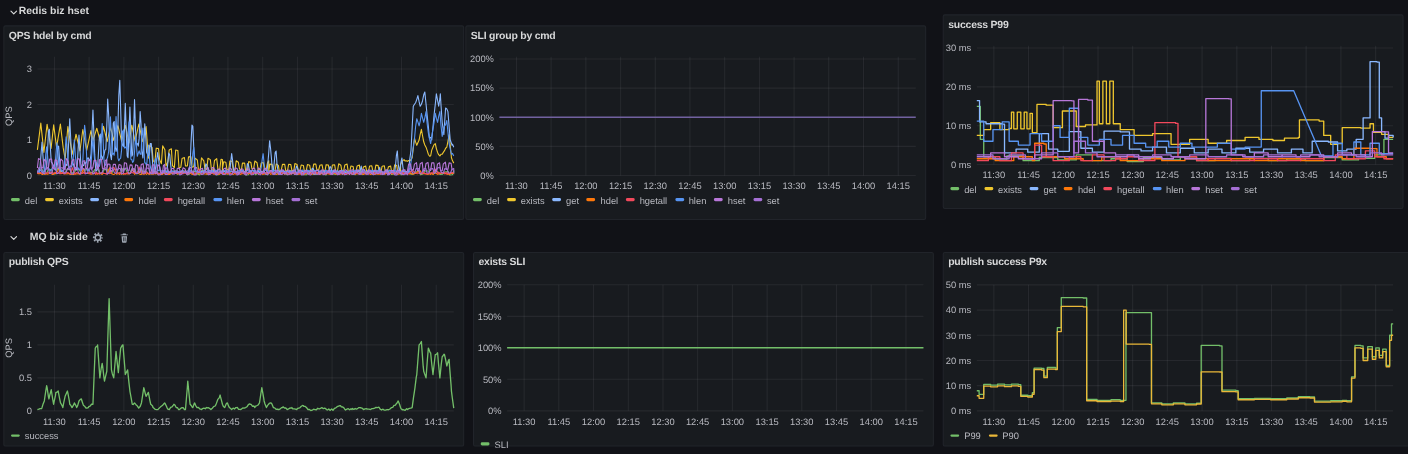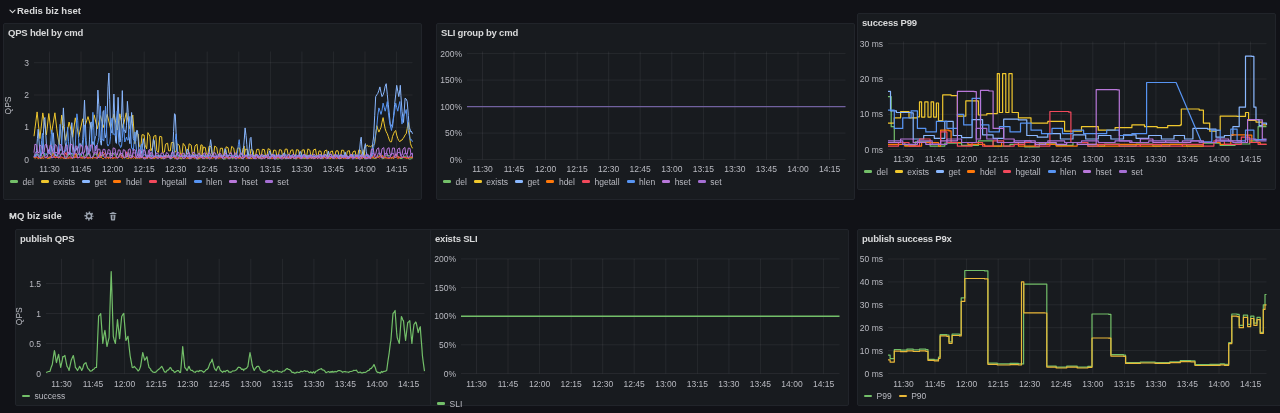--- a/index.html
+++ b/index.html
@@ -54,21 +54,21 @@
       <span class="li"><span class="sw" style="background:#73BF69"></span>del</span>
       <span class="li"><span class="sw" style="background:#EFC72E"></span>exists</span>
       <span class="li"><span class="sw" style="background:#8AB8FF"></span>get</span>
       <span class="li"><span class="sw" style="background:#FF780A"></span>hdel</span>
       <span class="li"><span class="sw" style="background:#F2495C"></span>hgetall</span>
       <span class="li"><span class="sw" style="background:#5794F2"></span>hlen</span>
       <span class="li"><span class="sw" style="background:#B877D9"></span>hset</span>
       <span class="li"><span class="sw" style="background:#A56FD4"></span>set</span>
     </div>
   </div>
-<div class="panel" style="left:436px;top:23px;width:419px;height:177px">
+<div class="panel" style="left:423px;top:23px;width:419px;height:177px">
     <div class="ptitle">SLI group by cmd</div>
     <svg width="417" height="175" viewBox="0 0 417 175" style="position:absolute;left:0;top:0">
       <line x1="45.5" y1="27.5" x2="45.5" y2="135.6" stroke="rgba(204,204,220,0.08)" stroke-width="1"></line>
       <line x1="77" y1="27.5" x2="77" y2="135.6" stroke="rgba(204,204,220,0.08)" stroke-width="1"></line>
       <line x1="108.6" y1="27.5" x2="108.6" y2="135.6" stroke="rgba(204,204,220,0.08)" stroke-width="1"></line>
       <line x1="140.2" y1="27.5" x2="140.2" y2="135.6" stroke="rgba(204,204,220,0.08)" stroke-width="1"></line>
       <line x1="171.7" y1="27.5" x2="171.7" y2="135.6" stroke="rgba(204,204,220,0.08)" stroke-width="1"></line>
       <line x1="203.2" y1="27.5" x2="203.2" y2="135.6" stroke="rgba(204,204,220,0.08)" stroke-width="1"></line>
       <line x1="234.8" y1="27.5" x2="234.8" y2="135.6" stroke="rgba(204,204,220,0.08)" stroke-width="1"></line>
       <line x1="266.4" y1="27.5" x2="266.4" y2="135.6" stroke="rgba(204,204,220,0.08)" stroke-width="1"></line>
@@ -165,27 +165,27 @@
       <span class="li"><span class="sw" style="background:#8AB8FF"></span>get</span>
       <span class="li"><span class="sw" style="background:#FF780A"></span>hdel</span>
       <span class="li"><span class="sw" style="background:#F2495C"></span>hgetall</span>
       <span class="li"><span class="sw" style="background:#5794F2"></span>hlen</span>
       <span class="li"><span class="sw" style="background:#B877D9"></span>hset</span>
       <span class="li"><span class="sw" style="background:#A56FD4"></span>set</span>
     </div>
   </div>
 <div class="rowhead" style="left:7px;top:210px;width:300px;height:14px"><svg width="9" height="9" viewBox="0 0 16 16" style="position:absolute;left:1px;top:2px">
       <path d="M3.5 5.5 L8 10 L12.5 5.5" fill="none" stroke="#d8d9da" stroke-width="1.9" stroke-linecap="round" stroke-linejoin="round"></path>
-    </svg><span style="margin-left:2px">MQ biz side</span><svg width="10" height="10" viewBox="0 0 24 24" style="position:absolute;left:77px;top:1px">
+    </svg><span style="margin-left:20px">MQ biz side</span><svg width="10" height="10" viewBox="0 0 24 24" style="position:absolute;left:77px;top:1px">
       <circle cx="12" cy="12" r="9" fill="none" stroke="#9fa7b3" stroke-width="4" stroke-dasharray="3.6 3.47" stroke-dashoffset="1.8"></circle>
       <circle cx="12" cy="12" r="6" fill="none" stroke="#9fa7b3" stroke-width="3.4"></circle>
     </svg><svg width="10" height="10" viewBox="0 0 24 24" fill="#9fa7b3" style="position:absolute;left:101px;top:1px">
       <path d="M9 3h6l1 2h4v2H4V5h4l1-2zm-3 6h12l-1 12a2 2 0 0 1-2 2H9a2 2 0 0 1-2-2L6 9zm4 2v9h1.5v-9H10zm3 0v9h1.5v-9H13z"></path>
     </svg></div>
-<div class="panel" style="left:15px;top:229px;width:419px;height:177px">
+<div class="panel" style="left:3px;top:229px;width:419px;height:177px">
     <div class="ptitle">publish QPS</div>
     <svg width="417" height="175" viewBox="0 0 417 175" style="position:absolute;left:0;top:0">
       <line x1="45.5" y1="28.8" x2="45.5" y2="143.5" stroke="rgba(204,204,220,0.08)" stroke-width="1"></line>
       <line x1="77" y1="28.8" x2="77" y2="143.5" stroke="rgba(204,204,220,0.08)" stroke-width="1"></line>
       <line x1="108.6" y1="28.8" x2="108.6" y2="143.5" stroke="rgba(204,204,220,0.08)" stroke-width="1"></line>
       <line x1="140.2" y1="28.8" x2="140.2" y2="143.5" stroke="rgba(204,204,220,0.08)" stroke-width="1"></line>
       <line x1="171.7" y1="28.8" x2="171.7" y2="143.5" stroke="rgba(204,204,220,0.08)" stroke-width="1"></line>
       <line x1="203.2" y1="28.8" x2="203.2" y2="143.5" stroke="rgba(204,204,220,0.08)" stroke-width="1"></line>
       <line x1="234.8" y1="28.8" x2="234.8" y2="143.5" stroke="rgba(204,204,220,0.08)" stroke-width="1"></line>
       <line x1="266.4" y1="28.8" x2="266.4" y2="143.5" stroke="rgba(204,204,220,0.08)" stroke-width="1"></line>

